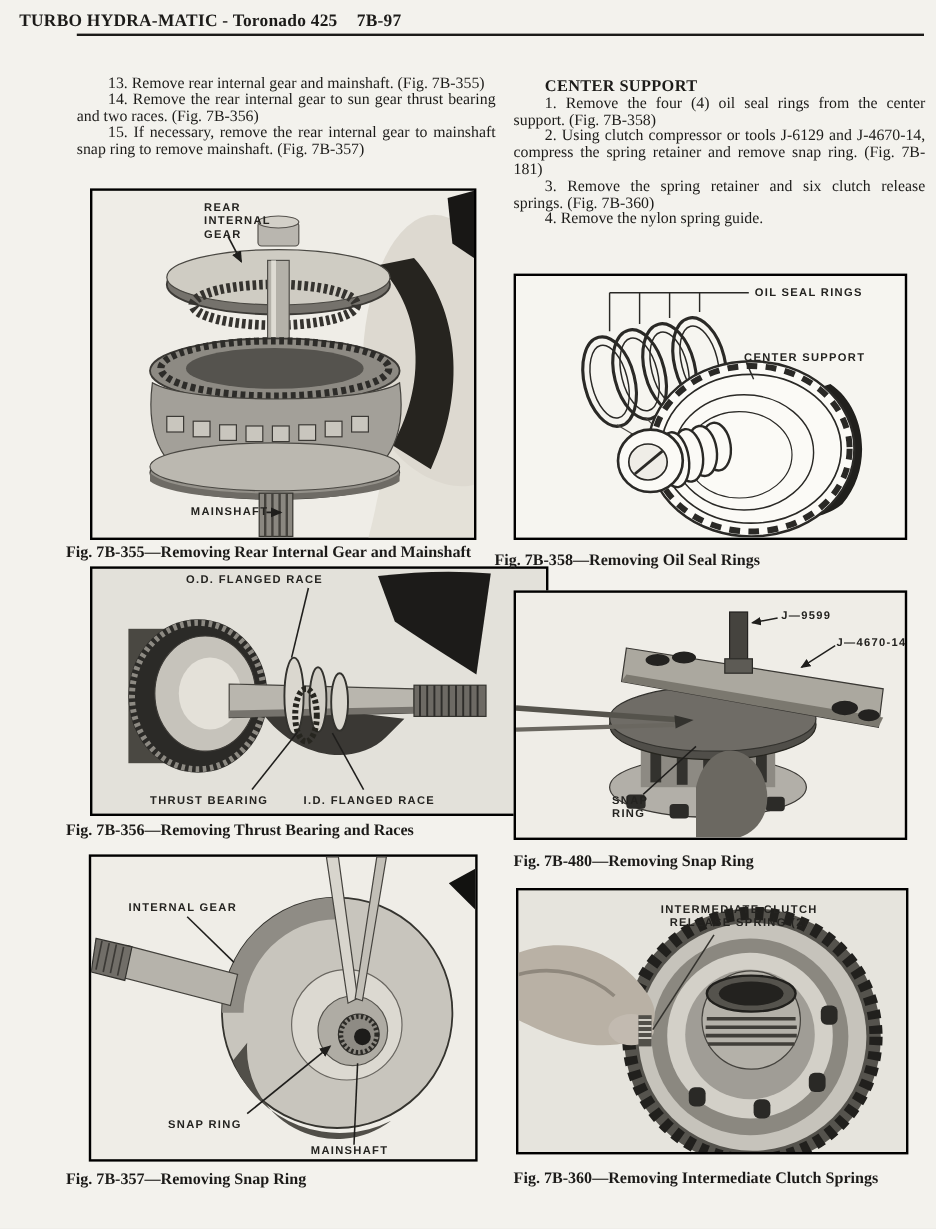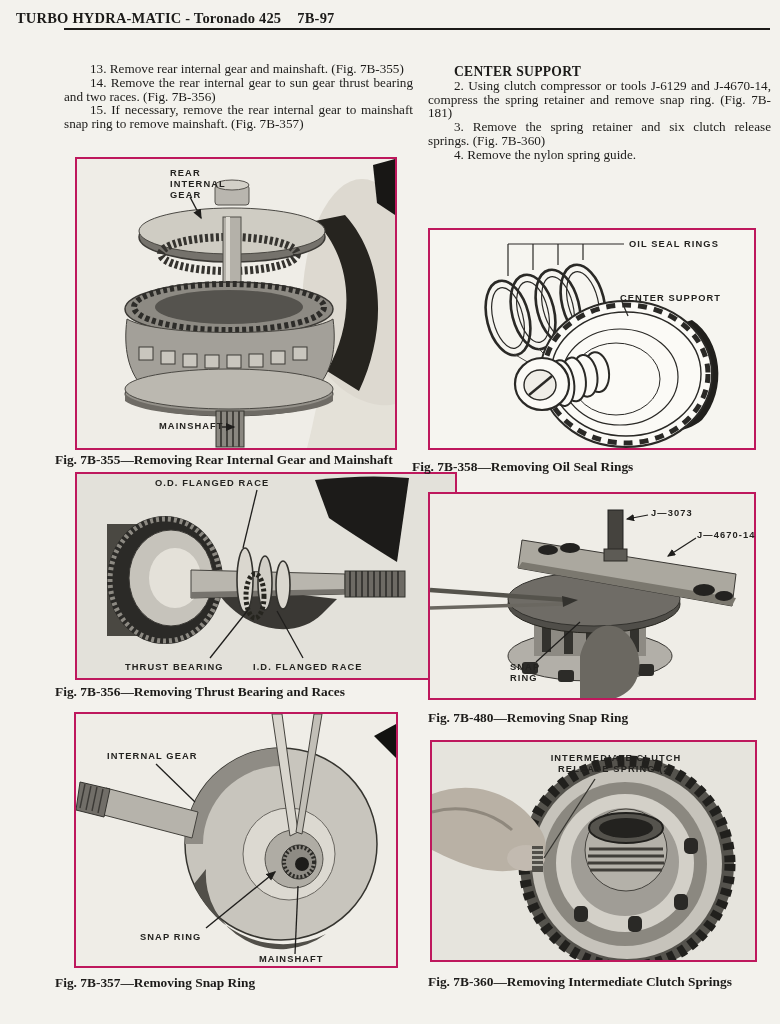--- a/index.html
+++ b/index.html
@@ -11,21 +11,21 @@
   .hdr .pg{margin-left:16px;}
   .rule{position:absolute;left:64px;top:28px;width:706px;height:2.4px;background:#1b1a18;}
   
   .col{position:absolute;font-size:13.2px;line-height:13.8px;text-align:justify;}
   .col p{margin:0;text-indent:26px;}
   #left-col{left:64px;top:62px;width:349px;}
   #right-col{left:428px;top:65px;width:343px;}
   .h1{font-weight:bold;font-size:13.6px;letter-spacing:.3px;margin:0 0 17px 0;text-indent:0;text-align:left;}
   .h2{font-weight:bold;font-size:13.4px;margin:0;text-indent:0;text-align:left;}
   
-  .figbox{position:absolute;border:2px solid #be185d;box-sizing:border-box;background:#efede7;}
+  .figbox{position:absolute;border:2px solid #000000;box-sizing:border-box;background:#efede7;}
   .figbox svg{position:absolute;left:0;top:0;width:100%;height:100%;}
   .caption{position:absolute;font-weight:bold;font-size:13.4px;white-space:nowrap;}
   
   .lbl{position:absolute;font-family:"Liberation Sans",sans-serif;font-size:9.3px;
        letter-spacing:1.1px;line-height:1.2;color:#242320;font-weight:bold;}
   .ctr{text-align:center;}
 </style>
 </head>
 <body>
 
@@ -37,20 +37,21 @@
   <div class="rule"></div>
 
   <div id="left-col" class="col">
     <p>13. Remove rear internal gear and mainshaft. (Fig. 7B-355)</p>
     <p>14. Remove the rear internal gear to sun gear thrust bearing and two races. (Fig. 7B-356)</p>
     <p>15. If necessary, remove the rear internal gear to mainshaft snap ring to remove mainshaft. (Fig. 7B-357)</p>
   </div>
 
   <div id="right-col" class="col">
     <p class="h1">CENTER SUPPORT</p>
+    <p>1. Remove the four (4) oil seal rings from the center support. (Fig. 7B-358)</p>
     <p>2. Using clutch compressor or tools J-6129 and J-4670-14, compress the spring retainer and remove snap ring. (Fig. 7B-181)</p>
     <p>3. Remove the spring retainer and six clutch release springs. (Fig. 7B-360)</p>
     <p>4. Remove the nylon spring guide.</p>
   </div>
 
   <div class="figbox" style="left:75px;top:157px;width:322px;height:293px;">
     <svg viewBox="0 0 318 289">
       <defs>
         <marker id="ah355" markerWidth="8" markerHeight="8" refX="6" refY="3" orient="auto">
           <path d="M0,0 L7,3 L0,6 z" fill="#1f1e1c"></path>
@@ -295,21 +296,21 @@
       <line x1="0" y1="96" x2="138" y2="106" stroke="#55534c" stroke-width="4.5"></line>
       <line x1="0" y1="114" x2="132" y2="110" stroke="#6a6760" stroke-width="3.5"></line>
       <polygon points="132,102 148,106 133,113" fill="#33322e"></polygon>
 
       <path d="M150,162 C158,128 186,122 202,146 C216,168 210,196 186,204 L150,204 Z" fill="#6b6861"></path>
 
       <line x1="218" y1="21" x2="197" y2="25" stroke="#1f1e1c" stroke-width="1.2" marker-end="url(#ah359)"></line>
       <line x1="266" y1="44" x2="238" y2="62" stroke="#1f1e1c" stroke-width="1.2" marker-end="url(#ah359)"></line>
       <line x1="106" y1="168" x2="150" y2="128" stroke="#1f1e1c" stroke-width="1.2"></line>
     </svg>
-    <span class="lbl" style="left:221px;top:14px;white-space:nowrap;">J—3073</span>
+    <span class="lbl" style="left:221px;top:14px;white-space:nowrap;">J—9599</span>
     <span class="lbl" style="left:267px;top:36px;white-space:nowrap;">J—4670-14</span>
     <span class="lbl" style="left:80px;top:168px;width:40px;">SNAP RING</span>
   </div>
   <div class="caption" style="left:428px;top:710px;width:328px;">Fig. 7B-480—Removing Snap Ring</div>
 
   <div class="figbox" style="left:430px;top:740px;width:327px;height:222px;background:#e6e4dd;">
     <svg viewBox="0 0 323 218">
 
       <circle cx="195" cy="122" r="107" fill="#55534d"></circle>
       <circle cx="195" cy="122" r="103" fill="none" stroke="#21201d" stroke-width="11" stroke-dasharray="7 5.5"></circle>

